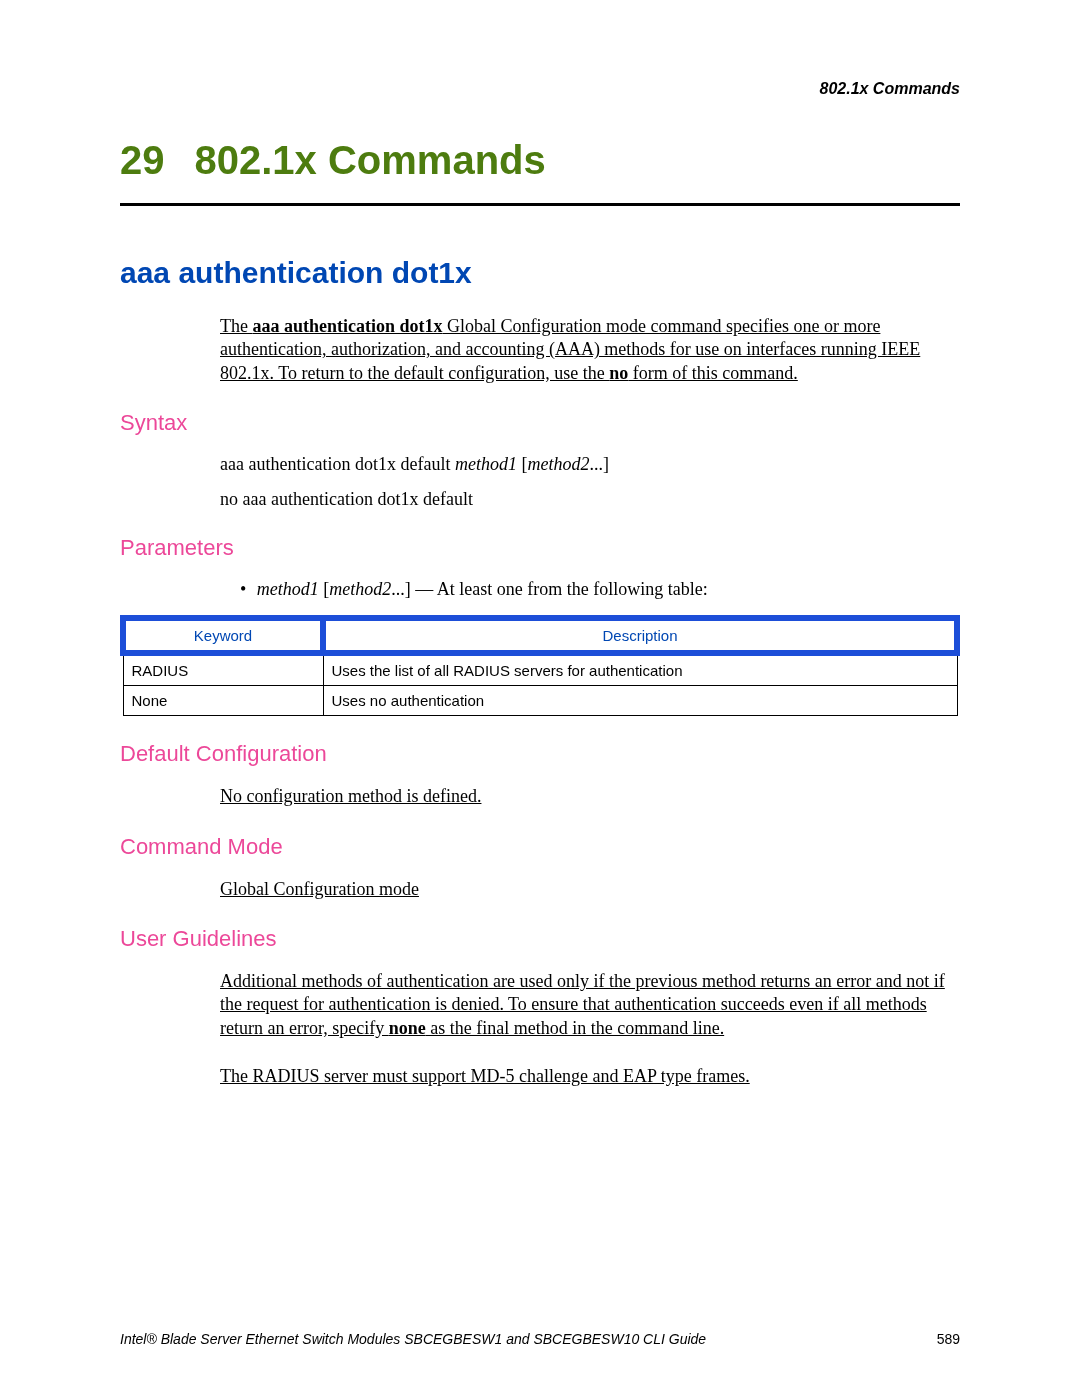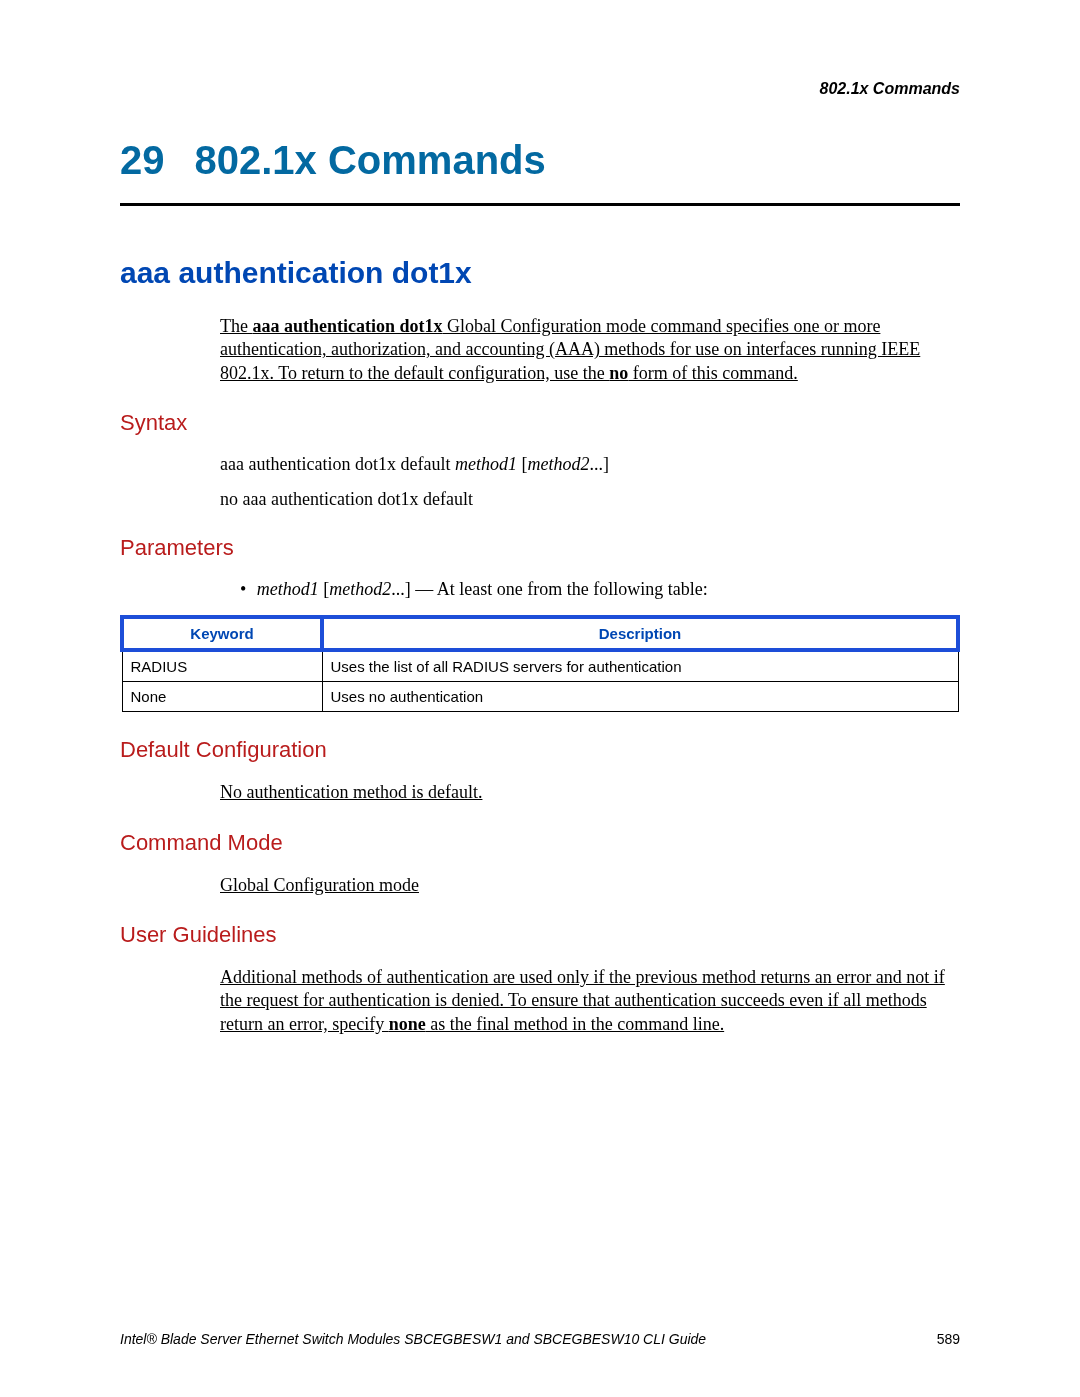--- a/index.html
+++ b/index.html
@@ -21,21 +21,21 @@
     font-family: Arial, Helvetica, sans-serif;
     font-style: italic;
     font-weight: bold;
     font-size: 16px;
     margin-bottom: 40px;
   }
   .chapter-title {
     font-family: Arial, Helvetica, sans-serif;
     font-weight: bold;
     font-size: 40px;
-    color: #0369a1;
+    color: #4d7c0f;
     border-bottom: 3px solid #000;
     padding-bottom: 20px;
     margin-bottom: 50px;
   }
   .chapter-num {
     display: inline-block;
     margin-right: 30px;
   }
   .section-title {
     font-family: Arial, Helvetica, sans-serif;
@@ -47,21 +47,21 @@
   .body-text {
     margin-left: 100px;
     font-size: 18px;
     line-height: 1.3;
     margin-bottom: 25px;
     text-decoration: underline;
   }
   .subsection {
     font-family: Arial, Helvetica, sans-serif;
     font-size: 22px;
-    color: #b91c1c;
+    color: #ec4899;
     margin-top: 25px;
     margin-bottom: 18px;
   }
   .syntax-block {
     margin-left: 100px;
     font-size: 18px;
     margin-bottom: 10px;
   }
   .syntax-block .bold { font-weight: normal; }
   .syntax-block .italic { font-style: italic; }
@@ -74,24 +74,24 @@
   .param-list .italic { font-style: italic; }
   table.params {
     width: 100%;
     border-collapse: collapse;
     font-family: Arial, Helvetica, sans-serif;
     font-size: 15px;
     margin-top: 10px;
     margin-bottom: 20px;
   }
   table.params th {
-    border: 4px solid #1d4ed8;
+    border: 6px solid #1d4ed8;
     padding: 6px 8px;
     text-align: left;
-    font-weight: bold;
+    font-weight: normal;
     color: #0047b3;
   }
   table.params td {
     border: 1px solid #000;
     padding: 6px 8px;
   }
   table.params th:first-child,
   table.params td:first-child {
     width: 200px;
     text-align: left;
@@ -160,28 +160,29 @@
         <td>Uses the list of all RADIUS servers for authentication</td>
       </tr>
       <tr>
         <td>None</td>
         <td>Uses no authentication</td>
       </tr>
     </tbody>
   </table>
 
   <div class="subsection">Default Configuration</div>
-  <div class="body-text">No authentication method is default.</div>
+  <div class="body-text">No configuration method is defined.</div>
 
   <div class="subsection">Command Mode</div>
   <div class="body-text">Global Configuration mode</div>
 
   <div class="subsection">User Guidelines</div>
   <div class="body-text">
     <span>Additional methods of authentication are used only if the previous method returns an error and not if the request for authentication is denied. To ensure that authentication succeeds even if all methods return an error, specify </span><span class="inline-bold">none</span><span> as the final method in the command line.</span>
   </div>
+  <div class="body-text">The RADIUS server must support MD-5 challenge and EAP type frames.</div>
 
   <div class="footer">
     <div class="title">Intel® Blade Server Ethernet Switch Modules SBCEGBESW1 and SBCEGBESW10 CLI Guide</div>
     <div class="pagenum">589</div>
   </div>
 
 </div>
 
 </body></html>

